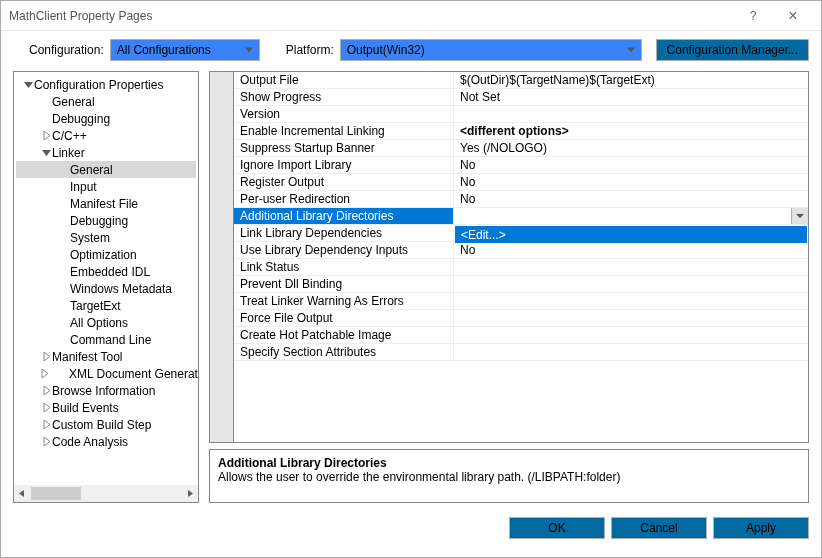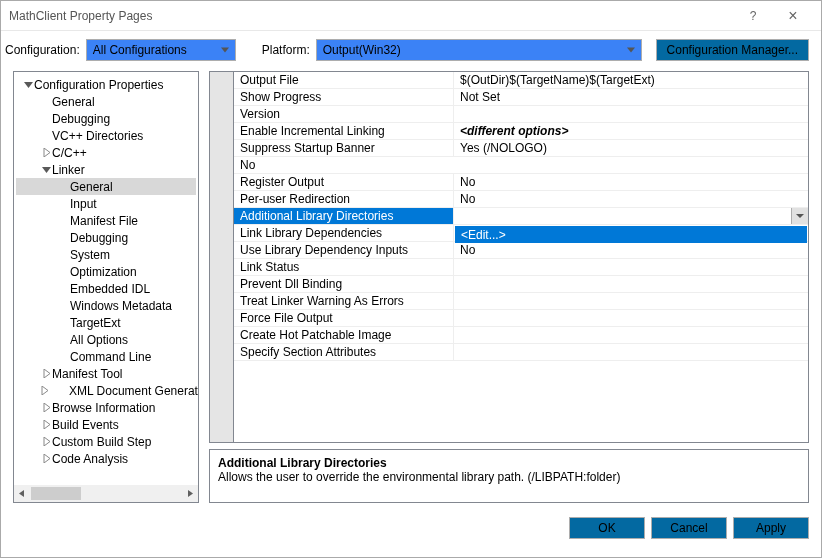--- a/index.html
+++ b/index.html
@@ -29,21 +29,21 @@
     height: 28px;
     display: flex;
     align-items: center;
     justify-content: center;
     color: #666;
     font-size: 12px;
   }
   .config-row {
     display: flex;
     align-items: center;
-    padding: 8px 12px 10px 4px;
+    padding: 8px 12px 10px 28px;
     gap: 6px;
   }
   .config-row label { color: #000; }
   .combo {
     border: 1px solid #adadad;
     background: #3b82f6;
     height: 22px;
     display: flex;
     align-items: center;
     padding: 0 6px;
@@ -189,22 +189,22 @@
     padding: 6px 8px;
     height: 54px;
   }
   .desc .d-title { font-weight: bold; }
   .footer {
     display: flex;
     justify-content: flex-end;
     gap: 6px;
     padding: 6px 12px 10px 12px;
   }
-  .footer .btn { width: 76px; justify-content:center; }
-  .bold { font-weight: bold; font-style: italic; }
+  .footer .btn { width: 96px; justify-content:center; }
+  .bold { font-weight: bold; }
 </style>
 </head>
 <body>
 
 <div class="titlebar">
   <span class="title">MathClient Property Pages</span>
   <div class="win-btn">?</div>
   <div class="win-btn" style="font-size:16px">×</div>
 </div>
 
@@ -234,24 +234,20 @@
           </span>
           <span class="tree-label">Configuration Properties</span>
         </div>
         <div class="tree-row" style="padding-left: 24px;">
           <span class="exp"></span>
           <span class="tree-label">General</span>
         </div>
         <div class="tree-row" style="padding-left: 24px;">
           <span class="exp"></span>
           <span class="tree-label">Debugging</span>
-        </div>
-        <div class="tree-row" style="padding-left: 24px;">
-          <span class="exp"></span>
-          <span class="tree-label">VC++ Directories</span>
         </div>
         <div class="tree-row" style="padding-left: 24px;">
           <span class="exp">
             <svg width="9" height="9">
               <path d="M2 0 L8 4.5 L2 9 Z" fill="none" stroke="#888" stroke-width="1"></path>
             </svg>
           </span>
           <span class="tree-label">C/C++</span>
         </div>
         <div class="tree-row" style="padding-left: 24px;">
@@ -390,20 +386,21 @@
           </div>
           <div class="grow">
             <div class="gcell-l">Enable Incremental Linking</div>
             <div class="gcell-r bold">&lt;different options&gt;</div>
           </div>
           <div class="grow">
             <div class="gcell-l">Suppress Startup Banner</div>
             <div class="gcell-r">Yes (/NOLOGO)</div>
           </div>
           <div class="grow">
+            <div class="gcell-l">Ignore Import Library</div>
             <div class="gcell-r">No</div>
           </div>
           <div class="grow">
             <div class="gcell-l">Register Output</div>
             <div class="gcell-r">No</div>
           </div>
           <div class="grow">
             <div class="gcell-l">Per-user Redirection</div>
             <div class="gcell-r">No</div>
           </div>

